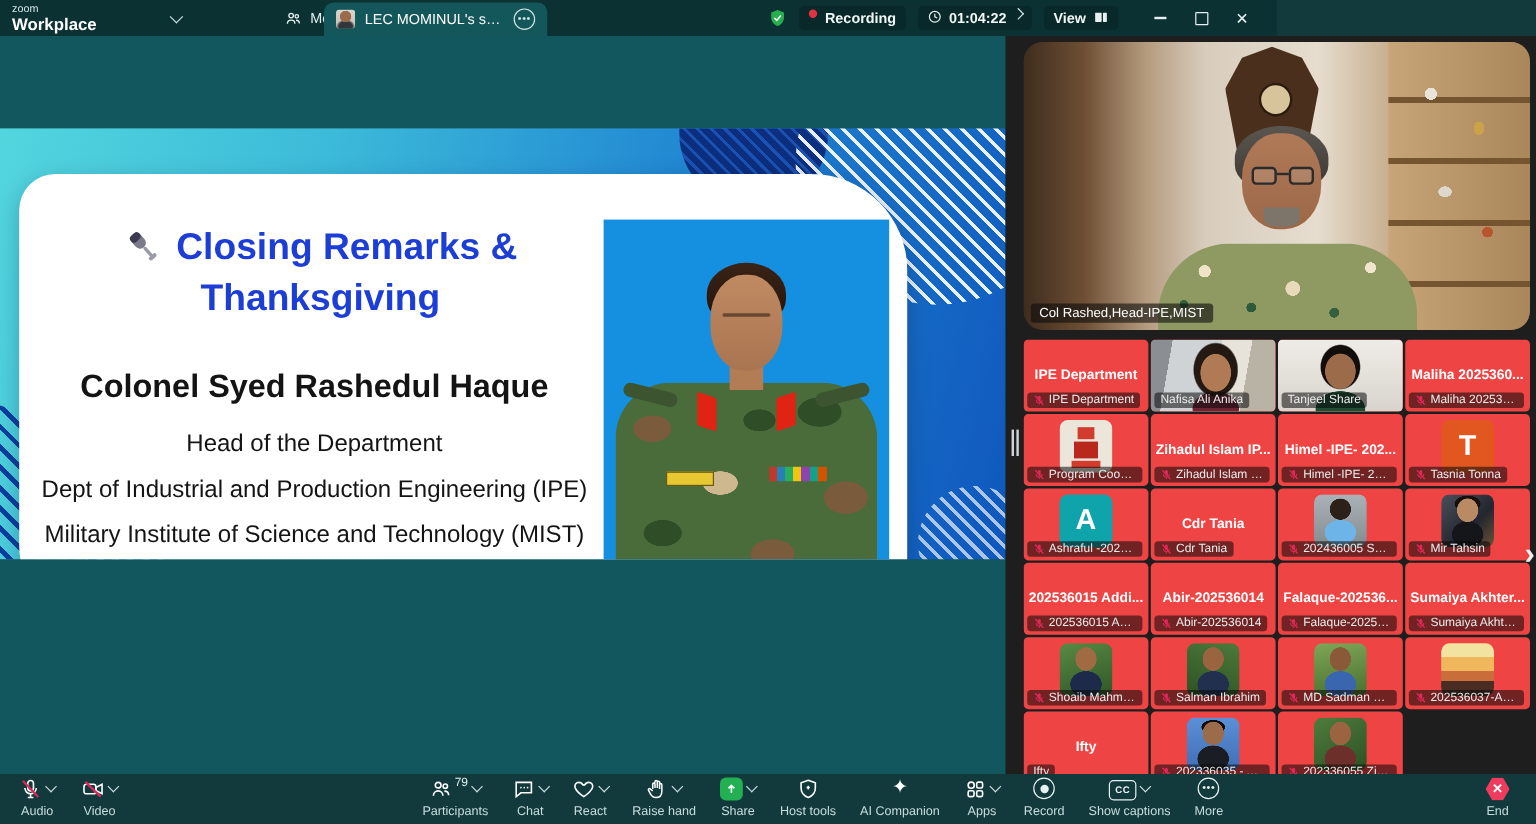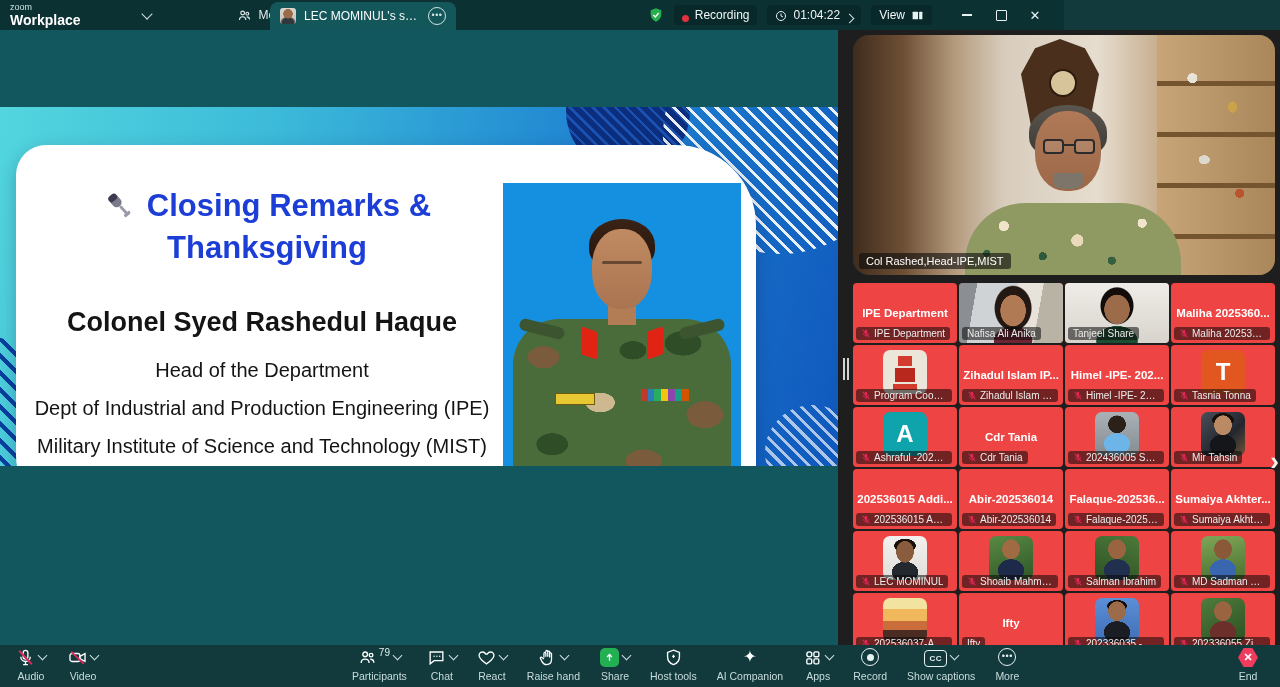--- a/index.html
+++ b/index.html
@@ -16,21 +16,21 @@
   .caret-down{width:7px;height:7px;border-left:1.5px solid #cfe3e3;border-bottom:1.5px solid #cfe3e3;transform:rotate(-45deg);display:inline-block;margin-left:14px;margin-top:-2px;}
   .meeting-tab{display:flex;align-items:center;gap:7px;margin-left:38px;color:#e3efef;font-size:12px;cursor:default;text-align:right;}
   .screen-tab{position:absolute;left:270px;top:2px;height:28px;width:186px;border-radius:8px 8px 0 0;background:#14575a;display:flex;align-items:center;gap:8px;padding:0 10px;box-sizing:border-box;}
   .tab-avatar{width:16px;height:16px;border-radius:3px;flex:none;
     background:radial-gradient(5px 5px at 50% 36%,#9c6b49 90%,rgba(0,0,0,0)),
                radial-gradient(8px 6px at 50% 88%,#32373c 70%,rgba(0,0,0,0)),
                linear-gradient(#d9d5cf,#c4beb5);}
   .screen-tab .tab-label{font-size:12px;color:#ffffff;white-space:nowrap;overflow:hidden;text-overflow:ellipsis;flex:1;}
   .tab-more{width:16px;height:16px;border:1.2px solid #cfe3e3;border-radius:50%;color:#cfe3e3;font-size:9px;line-height:14px;text-align:center;flex:none;letter-spacing:.5px;}
   #topbar-right{margin-left:auto;display:flex;align-items:center;gap:10px;padding-right:12px;}
-  .pill{background:rgba(5,32,33,.55);border-radius:4px;padding:3px 8px;display:flex;align-items:flex-end;gap:6px;}
+  .pill{background:rgba(5,32,33,.55);border-radius:4px;padding:3px 8px;display:flex;align-items:flex-start;gap:6px;font-weight:bold;}
   .rec-dot{width:7px;height:7px;border-radius:50%;background:#e0333f;}
   .status-text{font-size:12px;color:#f2f7f7;}
   .caret-up{width:6px;height:6px;border-left:1.4px solid #cfe3e3;border-bottom:1.4px solid #cfe3e3;transform:rotate(-45deg);display:inline-block;}
   .win-controls{display:flex;align-items:center;gap:0;margin-left:8px;}
   .win-btn{width:34px;height:30px;display:flex;align-items:center;justify-content:center;color:#e8f1f1;}
   .min-bar{width:10px;height:1.5px;background:#e8f1f1;}
   .max-box{width:9px;height:9px;border:1.3px solid #e8f1f1;border-radius:1px;}
   .close-x{font-size:13px;line-height:1;}
 
   
@@ -511,32 +511,20 @@
     <div class="tile-label">
       <svg class="mic-off" width="10" height="11" viewBox="0 0 24 24" fill="none" stroke="#e02858" stroke-width="2.6">
         <path d="M12 3a3 3 0 0 1 3 3v5a3 3 0 0 1-6 0V6a3 3 0 0 1 3-3z" fill="#e02858" stroke="none"></path>
         <path d="M6 11a6 6 0 0 0 12 0M12 17v4" stroke-width="2"></path>
         <line x1="4" y1="3" x2="20" y2="21"></line>
       </svg>
       <span class="label-text">Sumaiya Akhter-...</span>
     </div>
   </div>
       <div class="tile">
-    <div class="tile-art art-img art-mominul"></div>
-
-    <div class="tile-label">
-      <svg class="mic-off" width="10" height="11" viewBox="0 0 24 24" fill="none" stroke="#e02858" stroke-width="2.6">
-        <path d="M12 3a3 3 0 0 1 3 3v5a3 3 0 0 1-6 0V6a3 3 0 0 1 3-3z" fill="#e02858" stroke="none"></path>
-        <path d="M6 11a6 6 0 0 0 12 0M12 17v4" stroke-width="2"></path>
-        <line x1="4" y1="3" x2="20" y2="21"></line>
-      </svg>
-      <span class="label-text">LEC MOMINUL</span>
-    </div>
-  </div>
-      <div class="tile">
     <div class="tile-art art-img art-shoaib"></div>
 
     <div class="tile-label">
       <svg class="mic-off" width="10" height="11" viewBox="0 0 24 24" fill="none" stroke="#e02858" stroke-width="2.6">
         <path d="M12 3a3 3 0 0 1 3 3v5a3 3 0 0 1-6 0V6a3 3 0 0 1 3-3z" fill="#e02858" stroke="none"></path>
         <path d="M6 11a6 6 0 0 0 12 0M12 17v4" stroke-width="2"></path>
         <line x1="4" y1="3" x2="20" y2="21"></line>
       </svg>
       <span class="label-text">Shoaib Mahmud</span>
     </div>

